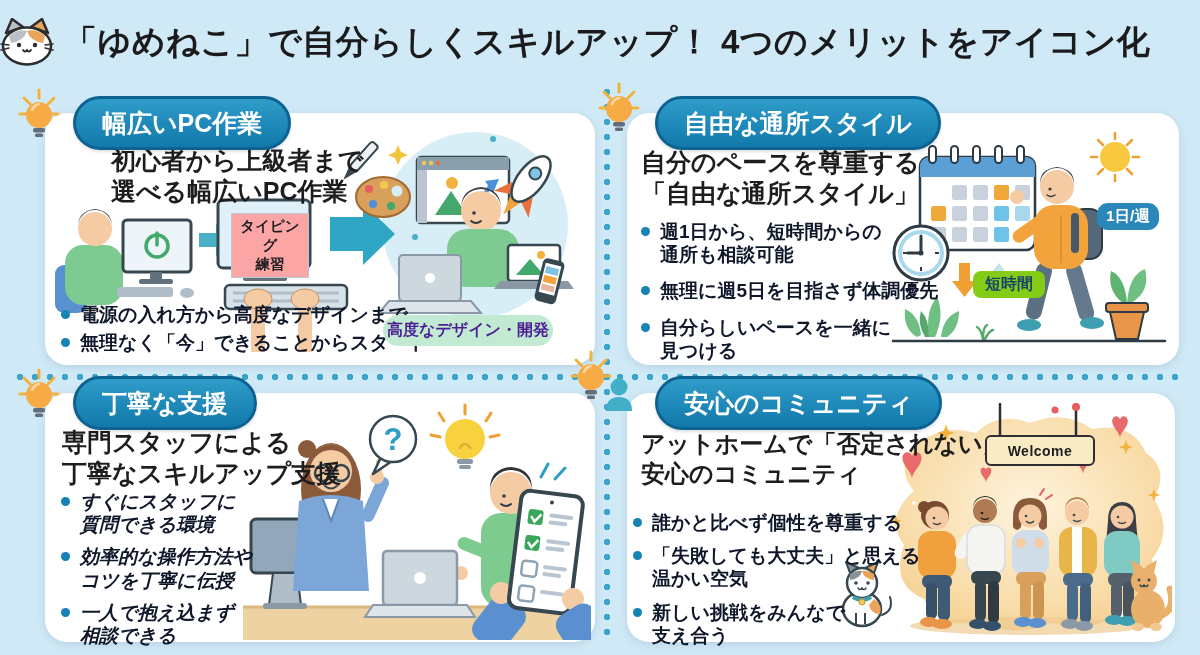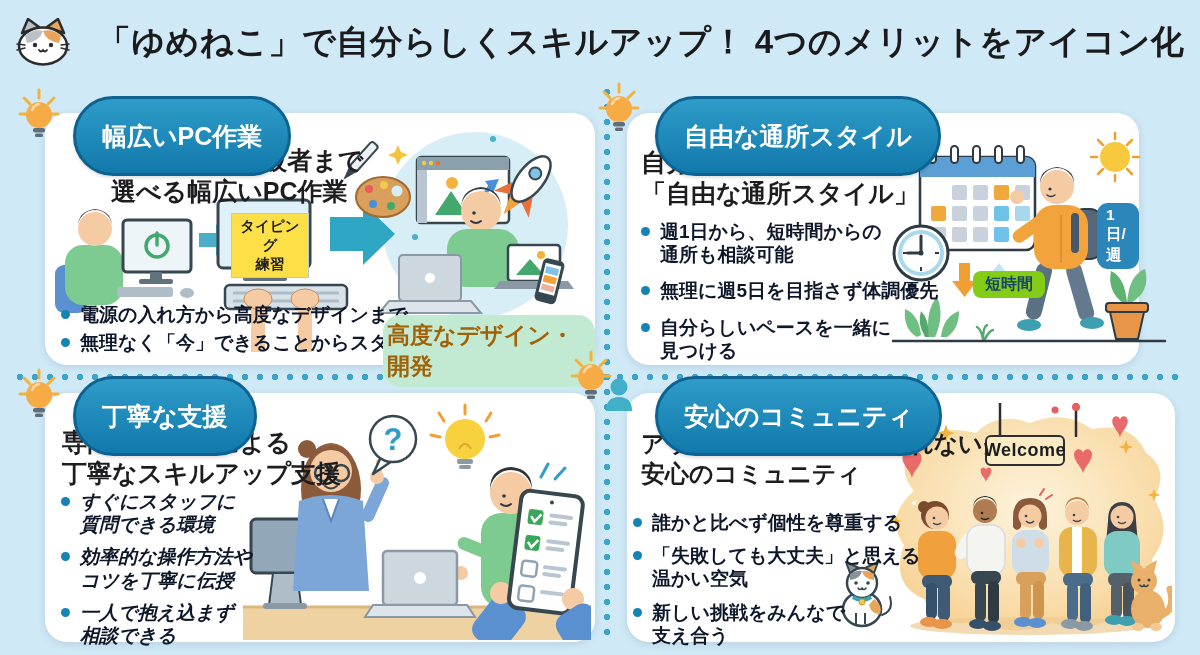--- a/index.html
+++ b/index.html
@@ -1,40 +1,40 @@
 <!DOCTYPE html>
 <html><head>
 <meta charset="utf-8">
 <style>
   * { margin:0; padding:0; box-sizing:border-box; }
   body { font-family:"Liberation Sans","DejaVu Sans",sans-serif; }
   .canvas { position:relative; width:1200px; height:655px; background:#d0e9f6; overflow:hidden; }
 
   
-  .title-row { position:absolute; top:18px; left:0; width:100%; display:flex; justify-content:center; align-items:center; gap:28px; z-index:3; }
+  .title-row { position:absolute; top:18px; left:0; width:100%; display:flex; align-items:center; gap:10px; z-index:3; }
   .page-title { font-size:33px; font-weight:800; color:#1b1b1d; letter-spacing:.5px; }
 
   
   .vdots { position:absolute; left:603px; top:88px; width:8px; height:554px; z-index:0;
     background-image:radial-gradient(circle at 4px 4px,#3aa4ca 3px,rgba(0,0,0,0) 3.5px);
     background-size:8px 15px; background-repeat:repeat-y; }
   .hdots { position:absolute; left:16px; top:373px; width:1168px; height:8px; z-index:0;
     background-image:radial-gradient(circle at 4px 4px,#3aa4ca 3px,rgba(0,0,0,0) 3.5px);
     background-size:15px 8px; background-repeat:repeat-x; }
 
   .panel { position:absolute; background:#ffffff; border-radius:22px; box-shadow:0 2px 8px rgba(50,90,130,.16); z-index:1; }
   #panel-pc        { left:45px;  top:113px; width:550px; height:252px; }
-  #panel-style     { left:627px; top:113px; width:512px; height:252px; }
+  #panel-style     { left:627px; top:113px; width:552px; height:252px; }
   #panel-support   { left:45px;  top:393px; width:550px; height:249px; }
   #panel-community { left:627px; top:393px; width:548px; height:249px; }
 
   .badge { position:absolute; top:-17px; left:28px; z-index:4;
     background:linear-gradient(180deg,#2f9cc9,#1179ab); border:3px solid #0d6291;
     border-radius:999px; color:#fff; font-weight:bold; font-size:25px; line-height:1.2;
-    padding:22px 26px; box-shadow:0 2px 3px rgba(0,0,0,.12); }
+    padding:9px 26px; box-shadow:0 2px 3px rgba(0,0,0,.12); }
 
   .heading { position:absolute; font-size:25px; font-weight:800; color:#1d1d1f; line-height:1.24; white-space:pre-line; z-index:3; }
   #panel-pc .heading        { left:18px; top:32px;margin-left:48px; }
   #panel-style .heading     { left:14px; top:34px; }
   #panel-support .heading   { left:17px; top:34px; }
   #panel-community .heading { left:14px; top:36px; font-size:24px; }
 
   .bullets { position:absolute; list-style:none; z-index:3; }
   .bullets li { position:relative; padding-left:21px; font-size:19px; font-weight:bold; color:#0f172a; line-height:1.22; white-space:pre-line; margin-bottom:11px; }
   .bullets li::before { content:""; position:absolute; left:2px; top:7px; width:9px; height:9px; border-radius:50%; background:#1583b4; }
@@ -43,33 +43,33 @@
   #panel-style .bullets   { left:12px; top:107px; }
   #panel-style .bullets li{ margin-bottom:13px; }
   #panel-support .bullets { left:14px; top:97px;font-style:italic; }
   #panel-support .bullets li { margin-bottom:9px; }
   #panel-community .bullets  { left:4px; top:97px;margin-top:21px; }
   #panel-community .bullets li { margin-bottom:10px; }
 
   .il { position:absolute; z-index:2; }
 
   
-  .screen-label { position:absolute; left:186px; top:100px; width:78px; z-index:3; background:#fde047; border:1.5px solid #b9c9d4;
+  .screen-label { position:absolute; left:186px; top:100px; width:78px; z-index:3; background:#fca5a5; border:1.5px solid #b9c9d4;
     color:#1d1d1f; font-size:14.5px; font-weight:bold; line-height:1.3; text-align:center; padding:3px 2px; white-space:pre-line; }
-  .result-pill { position:absolute; left:338px; top:202px; z-index:3; background:#c2e9d2; color:#a16207;
-    font-size:23px; font-weight:bold; padding:5px 4px; border-radius:17px; }
+  .result-pill { position:absolute; left:338px; top:202px; z-index:3; background:#c2e9d2; color:#4c1d95;
+    font-size:16px; font-weight:bold; padding:5px 4px; border-radius:17px; }
   .freq-pill { position:absolute; left:470px; top:90px; z-index:3; background:#2b87ba; color:#fff;
     font-size:15.5px; font-weight:bold; padding:3px 9px; border-radius:11px; }
   .short-pill { position:absolute; left:346px; top:158px; z-index:3; background:#84cc16; color:#17456b;
     font-size:16px; font-weight:bold; padding:3px 12px; border-radius:8px; }
   .short-pill::before { content:""; position:absolute; top:-8px; left:20px;
     border-left:6px solid transparent; border-right:6px solid transparent; border-bottom:8px solid #c3e2f2; }
-  .welcome-sign { position:absolute; left:358px; top:42px; width:80px; height:31px; z-index:3;
+  .welcome-sign { position:absolute; left:358px; top:42px; width:110px; height:31px; z-index:3;
     background:#f9ecc4; border:2.5px solid #2e2e30; border-radius:6px; color:#1d1d1f;
-    font-size:18px; font-weight:bold; display:flex; align-items:center; justify-content:center; letter-spacing:.5px; }
+    font-size:14px; font-weight:bold; display:flex; align-items:center; justify-content:center; letter-spacing:.5px; }
 
   .deco { position:absolute; z-index:4; }
   #bulb-tl { left:18px;  top:88px; }
   #bulb-tr { left:598px; top:82px; }
   #bulb-bl { left:18px;  top:368px; }
   #bulb-c  { left:570px; top:350px; }
   #person-c{ left:604px; top:378px; }
 </style>
 </head>
 <body>

